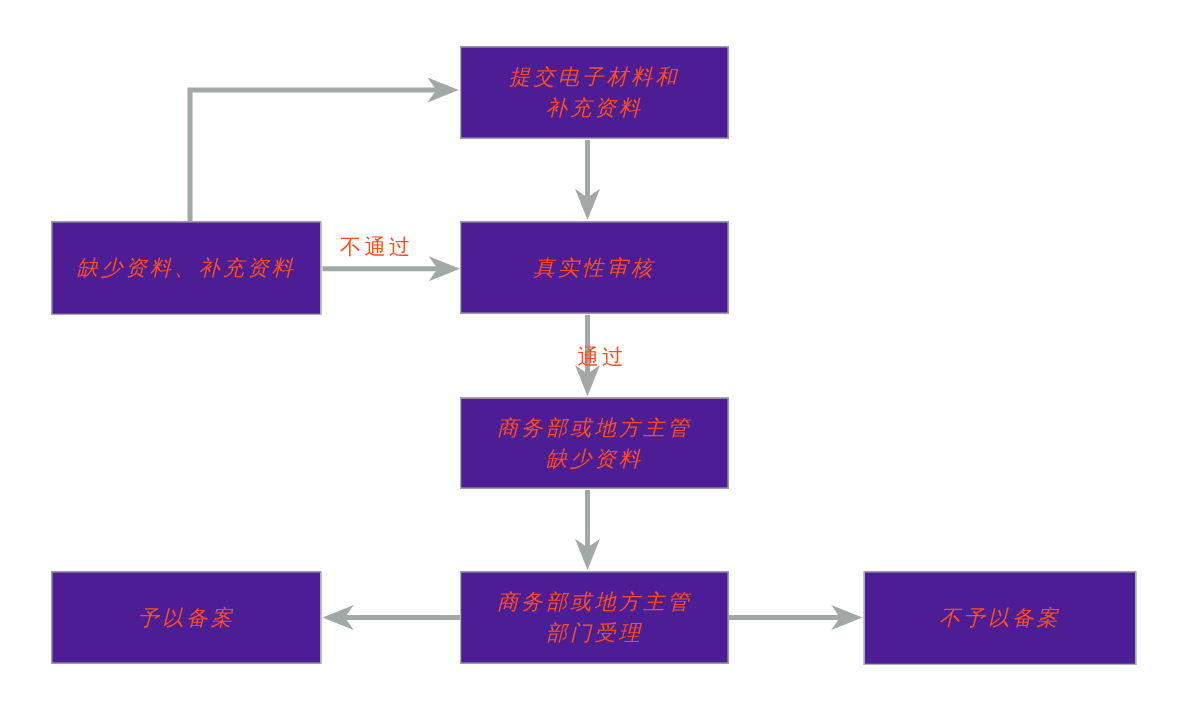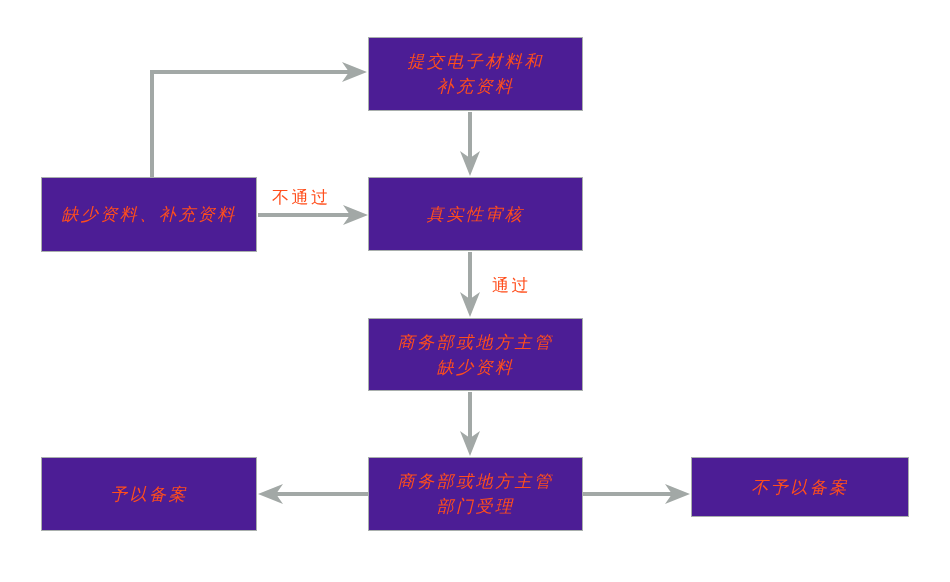--- a/index.html
+++ b/index.html
@@ -109,20 +109,20 @@
 
   <div class="node" style="left:368px; top:457px; width:215px; height:74px;">
     <div>商务部或地方主管</div>
     <div>部门受理</div>
   </div>
 
   <div class="node" style="left:41px; top:457px; width:216px; height:74px;">
     <div>予以备案</div>
   </div>
 
-  <div class="node" style="left:691px; top:457px; width:218px; height:60px;">
+  <div class="node" style="left:691px; top:457px; width:218px; height:75px;">
     <div>不予以备案</div>
   </div>
 
   <div class="edge-label" style="left:272px; top:186px;">不通过</div>
-  <div class="edge-label" style="left:492px; top:274px;">通过</div>
+  <div class="edge-label" style="left:462px; top:274px;">通过</div>
 
 </div>
 
 </body></html>

